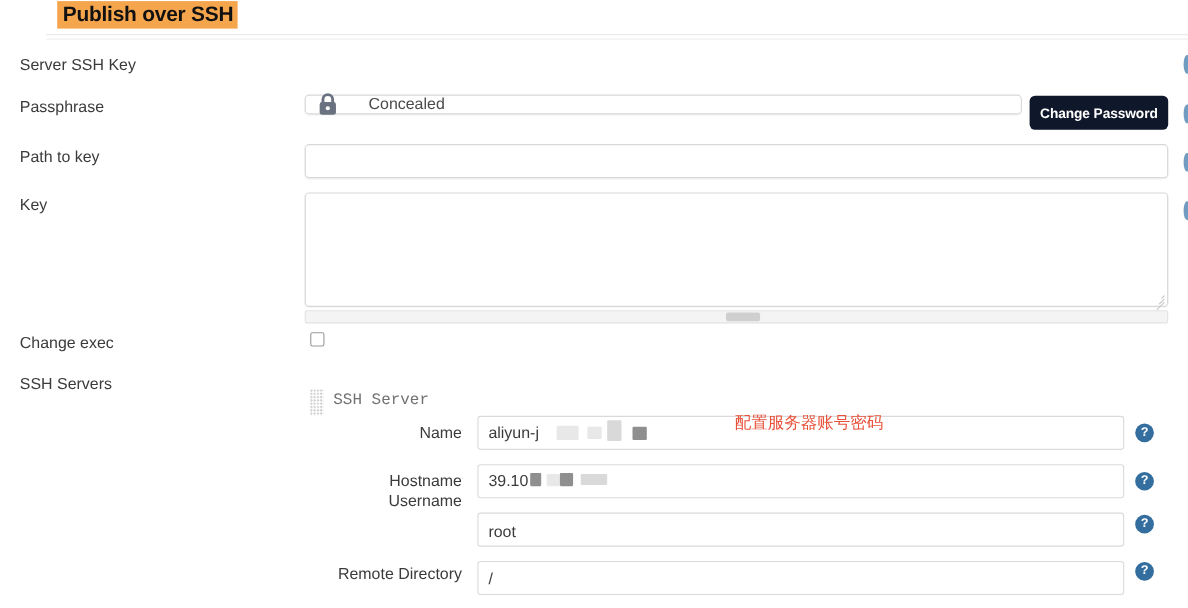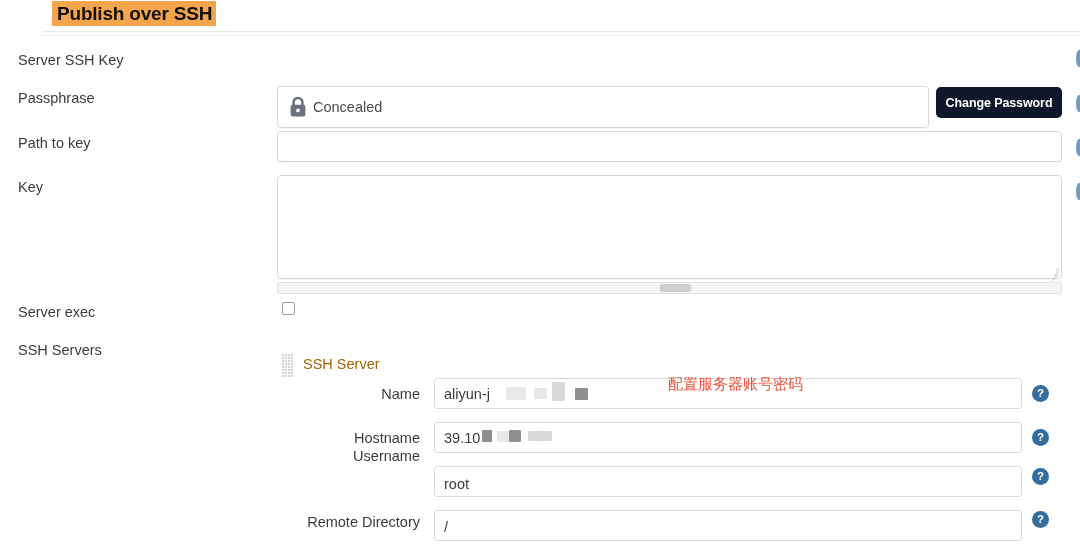--- a/index.html
+++ b/index.html
@@ -73,25 +73,25 @@
     position: absolute;
     font-size: 14.5px;
     color: #3b3b3b;
     line-height: 18px;
     white-space: nowrap;
   }
 
   
   #passphrase-box {
     left: 277px; top: 86px;
-    width: 652px; height: 42px;
+    width: 652px; height: 18px;
     display: flex;
     align-items: center;
     padding-left: 10px;
-    gap: 5px;
+    gap: 27px;
   }
   .lock-icon { flex: none; display: block; }
   #passphrase-value {
     position: static;
     font-size: 14.5px;
     color: #4a4a4a;
   }
 
   
   #change-password-button {
@@ -168,22 +168,23 @@
     cursor: move;
     background-image:
       radial-gradient(circle at 1px 1px, #cfcfcf 0.9px, transparent 1.1px);
     background-size: 3px 3px;
     opacity: 0.95;
   }
   #ssh-server-heading {
     position: absolute;
     left: 303px; top: 355px;
     font-size: 14.5px;
-    color: #a16207;
-    line-height: 18px;
+    color: #737373;
+    line-height: 18px;
+    font-family: Liberation Mono, monospace;
   }
 
   .sub-label {
     position: absolute;
     font-size: 14.5px;
     color: #3b3b3b;
     line-height: 18px;
     text-align: right;
     white-space: nowrap;
   }
@@ -309,21 +310,21 @@
         <i></i>
         <i></i>
         <i></i>
       </span>
   </div>
   <div class="help-icon clipped" style="left:1076px; top:183px">?</div>
   <div id="key-scrollbar">
     <div id="key-scrollbar-thumb"></div>
   </div>
 
-  <div class="row-label" style="top:303px">Server exec</div>
+  <div class="row-label" style="top:303px">Change exec</div>
   <div id="disable-exec-checkbox"></div>
 
   <div class="row-label" style="top:341px">SSH Servers</div>
 
   <div id="ssh-server-block">
     <div id="drag-handle"></div>
     <div id="ssh-server-heading">SSH Server</div>
 
     <div class="sub-label" style="left:314px; width:106px; top:385px">Name</div>
     <div class="sub-field" style="top:378px"></div>

